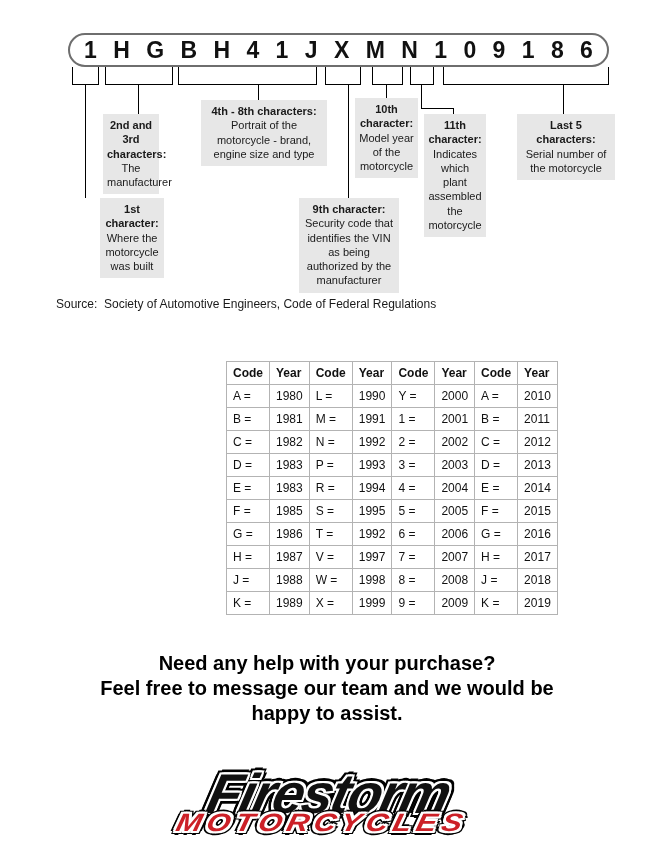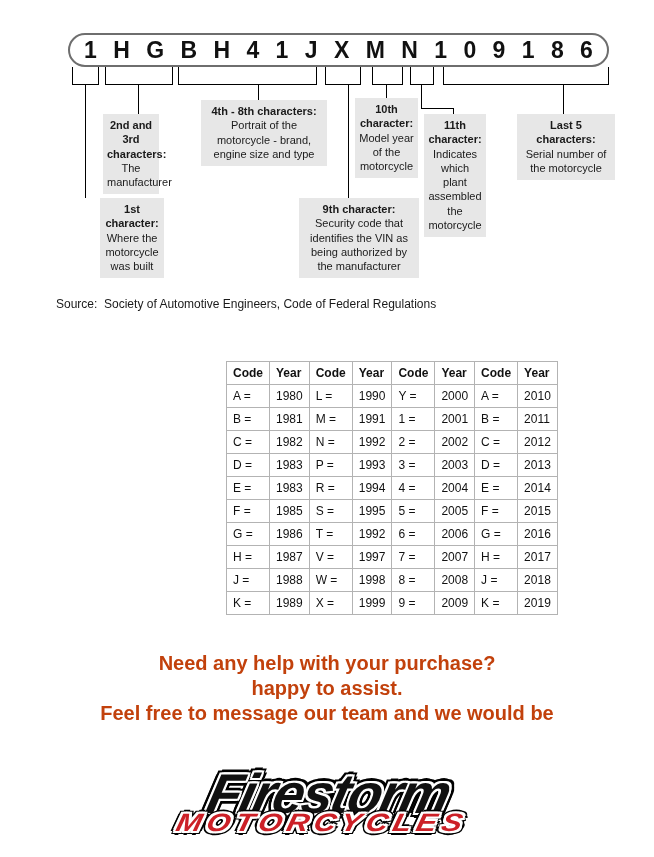--- a/index.html
+++ b/index.html
@@ -50,21 +50,21 @@
     font-size: 11px;
     line-height: 1.3;
     text-align: center;
     padding: 4px 4px 5px 4px;
     color: #1a1a1a;
   }
   .expl-box .hd { font-weight: bold; display: block; }
   .box-1st      { left: 54px;  top: 198px; width: 64px; margin-left: 46px; }
   .box-2nd3rd   { left: 103px; top: 114px; width: 56px; }
   .box-4th8th   { left: 201px; top: 100px; width: 126px; }
-  .box-9th      { left: 299px; top: 198px; width: 120px; }
+  .box-9th      { left: 299px; top: 198px; width: 100px; }
   .box-10th     { left: 355px; top: 98px; width: 63px; }
   .box-11th     { left: 424px; top: 114px; width: 62px; }
   .box-last6    { left: 517px; top: 114px; width: 98px; }
 
   
   .source-line {
     position: absolute;
     left: 56px; top: 297px;
     font-size: 12px;
     color: #1a1a1a;
@@ -93,21 +93,21 @@
 
   
   .help-text {
     position: absolute;
     left: 0; top: 651px;
     width: 654px;
     text-align: center;
     font-weight: bold;
     font-size: 20px;
     line-height: 1.26;
-    color: #c2410c;
+    color: #000000;
   }
 
   
   .logo {
     position: absolute;
     left: 0; top: 766px;
     width: 654px;
     text-align: center;
     transform: skewX(-13deg);
   }
@@ -333,22 +333,22 @@
             <td>2009</td>
             <td>K =</td>
             <td>2019</td>
           </tr>
         </tbody>
     </table>
   </div>
 
   <div class="help-text">
     <div>Need any help with your purchase?</div>
+    <div>Feel free to message our team and we would be</div>
     <div>happy to assist.</div>
-    <div>Feel free to message our team and we would be</div>
   </div>
 
   <div class="logo">
     <span class="logo-brand">Firestorm</span>
     <span class="logo-sub">MOTORCYCLES</span>
   </div>
 
 </div>
 
 </body></html>

